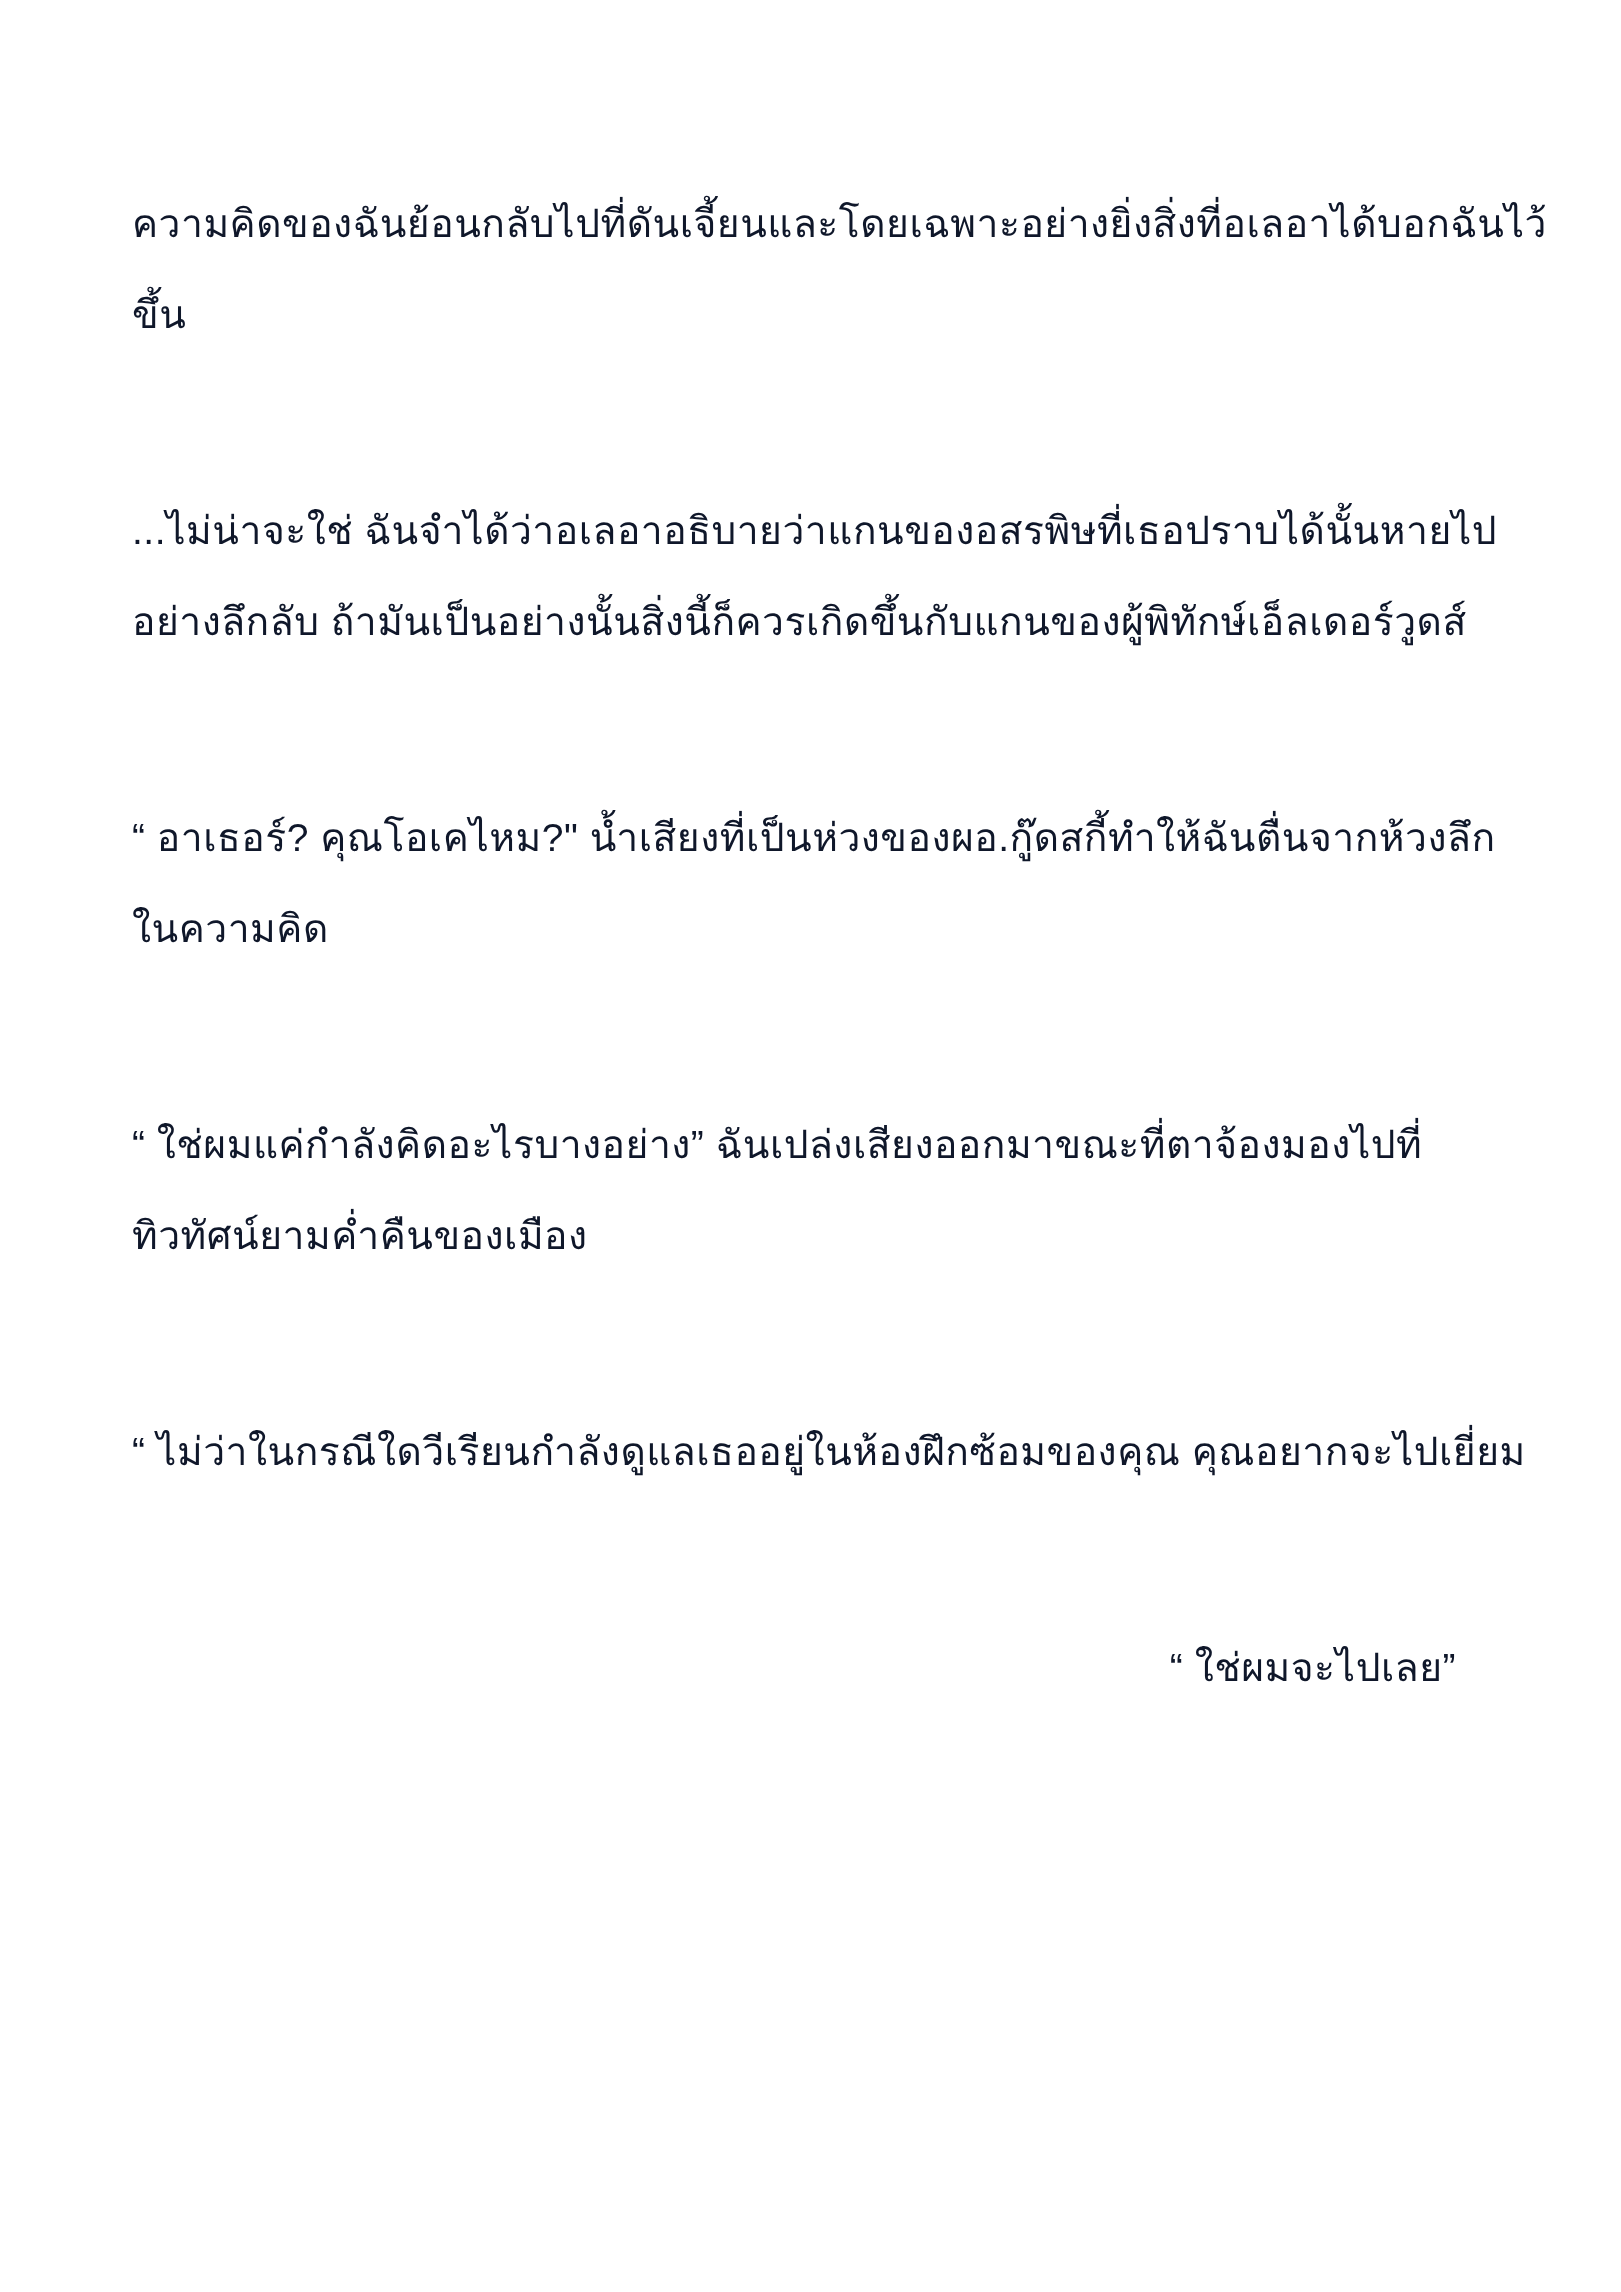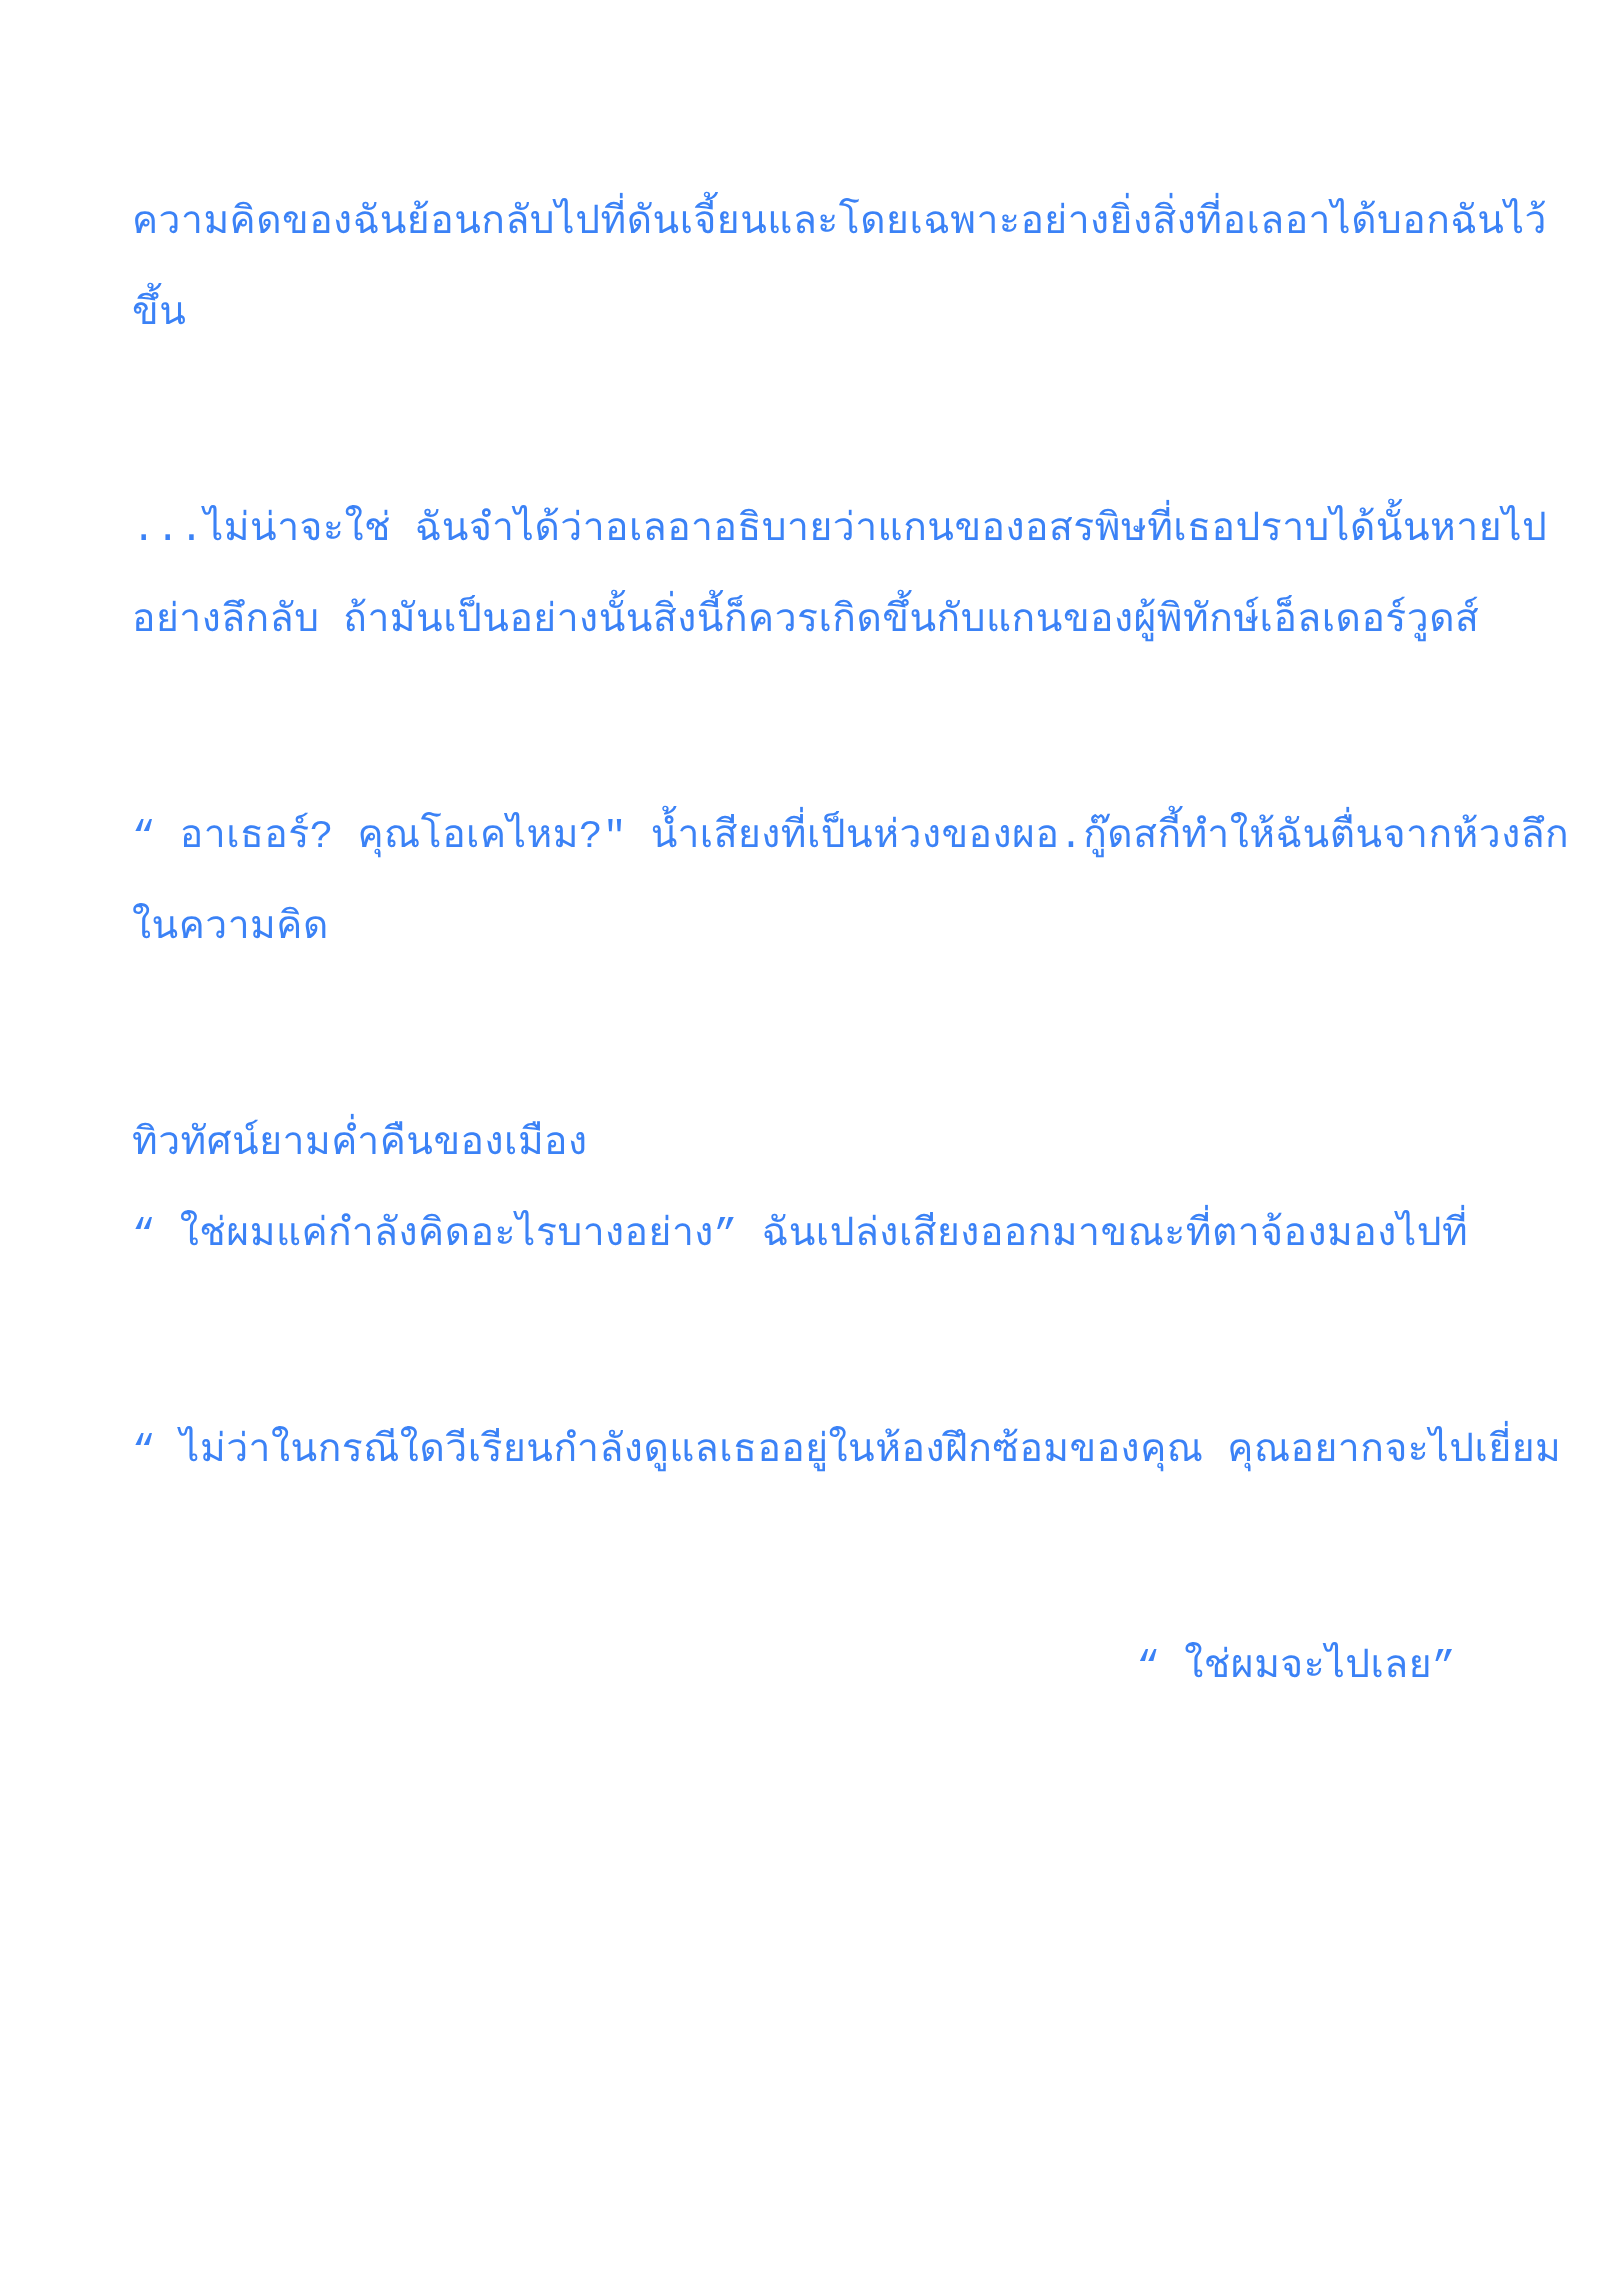--- a/index.html
+++ b/index.html
@@ -6,22 +6,22 @@
     margin: 0;
     padding: 0;
     background: #ffffff;
   }
   .page {
     position: relative;
     width: 1621px;
     height: 2293px;
     background: #ffffff;
     overflow: hidden;
-    font-family: Liberation Mono, monospace;
-    color: #3b82f6;
+    font-family: Liberation Sans, sans-serif;
+    color: #0f172a;
   }
   .content {
     position: absolute;
     top: 178px;
     left: 132px;
     right: 165px;
   }
   .paragraph {
     margin: 0 0 125px 0;
   }
@@ -51,22 +51,22 @@
       <div class="text-line">...ไม่น่าจะใช่ ฉันจำได้ว่าอเลอาอธิบายว่าแกนของอสรพิษที่เธอปราบได้นั้นหายไป</div>
       <div class="text-line">อย่างลึกลับ ถ้ามันเป็นอย่างนั้นสิ่งนี้ก็ควรเกิดขึ้นกับแกนของผู้พิทักษ์เอ็ลเดอร์วูดส์</div>
     </div>
 
     <div class="paragraph">
       <div class="text-line">“ อาเธอร์? คุณโอเคไหม?" น้ำเสียงที่เป็นห่วงของผอ.กู๊ดสกี้ทำให้ฉันตื่นจากห้วงลึก</div>
       <div class="text-line">ในความคิด</div>
     </div>
 
     <div class="paragraph">
+      <div class="text-line">“ ใช่ผมแค่กำลังคิดอะไรบางอย่าง” ฉันเปล่งเสียงออกมาขณะที่ตาจ้องมองไปที่</div>
       <div class="text-line">ทิวทัศน์ยามค่ำคืนของเมือง</div>
-      <div class="text-line">“ ใช่ผมแค่กำลังคิดอะไรบางอย่าง” ฉันเปล่งเสียงออกมาขณะที่ตาจ้องมองไปที่</div>
     </div>
 
     <div class="paragraph">
       <div class="text-line">“ ไม่ว่าในกรณีใดวีเรียนกำลังดูแลเธออยู่ในห้องฝึกซ้อมของคุณ คุณอยากจะไปเยี่ยม</div>
     </div>
 
     <div class="paragraph">
       <div class="text-line">“ ใช่ผมจะไปเลย”</div>
     </div>
 

